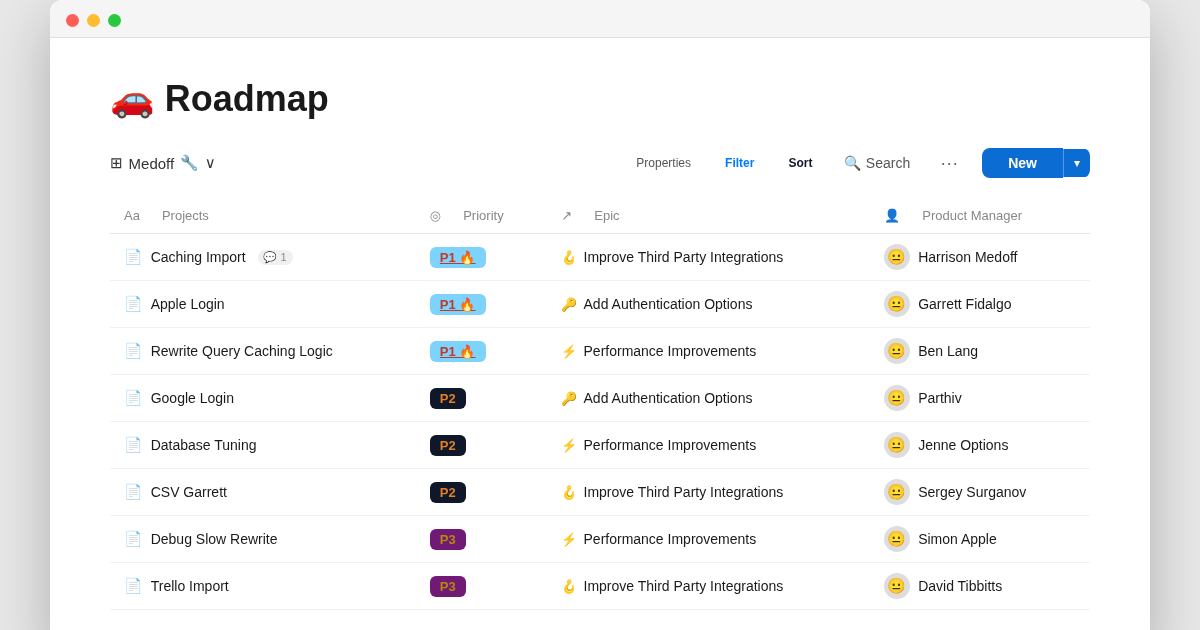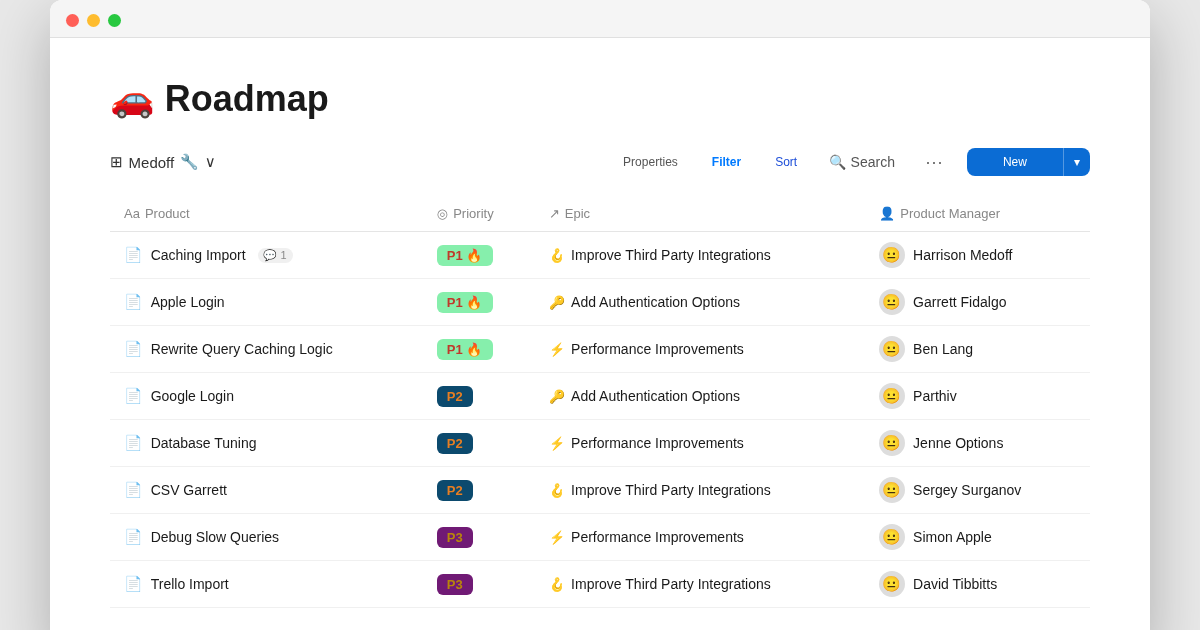--- a/index.html
+++ b/index.html
@@ -88,21 +88,21 @@
       color: #555;
       cursor: pointer;
       background: none;
       border: none;
       padding: 4px 8px;
       border-radius: 6px;
       transition: background 0.15s;
     }
 
     .toolbar-btn.filter { color: #007aff; font-weight: 700; }
-    .toolbar-btn.sort { color: #1d4ed8; font-weight: 400; }
+    .toolbar-btn.sort { color: #0f172a; font-weight: 700; }
 
     .search-btn {
       display: flex;
       align-items: center;
       gap: 4px;
       font-size: 14px;
       color: #555;
       background: none;
       border: none;
       cursor: pointer;
@@ -124,23 +124,23 @@
       display: flex;
       align-items: center;
       border-radius: 8px;
       overflow: hidden;
     }
 
     .new-btn {
       background: #0b6cd4;
       color: white;
       border: none;
-      padding: 7px 36px;
-      font-size: 12px;
-      font-weight: 400;
+      padding: 7px 26px;
+      font-size: 14px;
+      font-weight: 700;
       cursor: pointer;
     }
 
     .new-btn-arrow {
       background: #0b6cd4;
       color: white;
       border: none;
       border-left: 1px solid rgba(255,255,255,0.3);
       padding: 7px 10px;
       font-size: 12px;
@@ -161,21 +161,21 @@
       padding: 10px 14px;
       font-size: 13px;
       font-weight: 500;
       color: #888;
       white-space: nowrap;
     }
 
     .table th .th-inner {
       display: flex;
       align-items: flex-end;
-      gap: 5px;
+      gap: 22px;
     }
 
     .table tbody tr {
       border-bottom: 1px solid #f0f0f0;
       transition: background 0.1s;
     }
 
     .table td {
       padding: 10px 14px;
       font-size: 14px;
@@ -216,26 +216,27 @@
       display: inline-flex;
       align-items: center;
       gap: 4px;
       font-size: 13px;
       font-weight: 600;
       padding: 3px 10px;
       border-radius: 6px;
     }
 
     .priority-p1 {
-      background: #86efac;
+      background: #7dd3fc;
       color: #c0392b;
+      text-decoration: underline;
     }
 
     .priority-p2 {
-      background: #0c4a6e;
+      background: #0f172a;
       color: #e67e22;
     }
 
     .priority-p3 {
       background: #701a75;
       color: #b8860b;
     }
 
     .epic-cell {
       display: flex;
@@ -309,21 +310,21 @@
         </div>
       </div>
     </div>
 
     <table class="table">
       <thead>
         <tr>
           <th>
             <div class="th-inner">
               <span>Aa</span>
-              <span>Product</span>
+              <span>Projects</span>
             </div>
           </th>
           <th>
             <div class="th-inner">
               <span>◎</span>
               <span>Priority</span>
             </div>
           </th>
           <th>
             <div class="th-inner">
@@ -487,21 +488,21 @@
     <div class="pm-cell">
       <span class="avatar">😐</span>
       <span>Sergey Surganov</span>
     </div>
             </td>
           </tr>
           <tr>
             <td>
     <div class="project-cell">
       <span class="doc-icon">📄</span>
-      <span class="project-name">Debug Slow Queries</span>
+      <span class="project-name">Debug Slow Rewrite</span>
 
     </div>
             </td>
             <td>
     <span class="priority-badge priority-p3">
       P3
     </span></td>
             <td>
     <div class="epic-cell">
       <span class="icon-sm">⚡</span>

